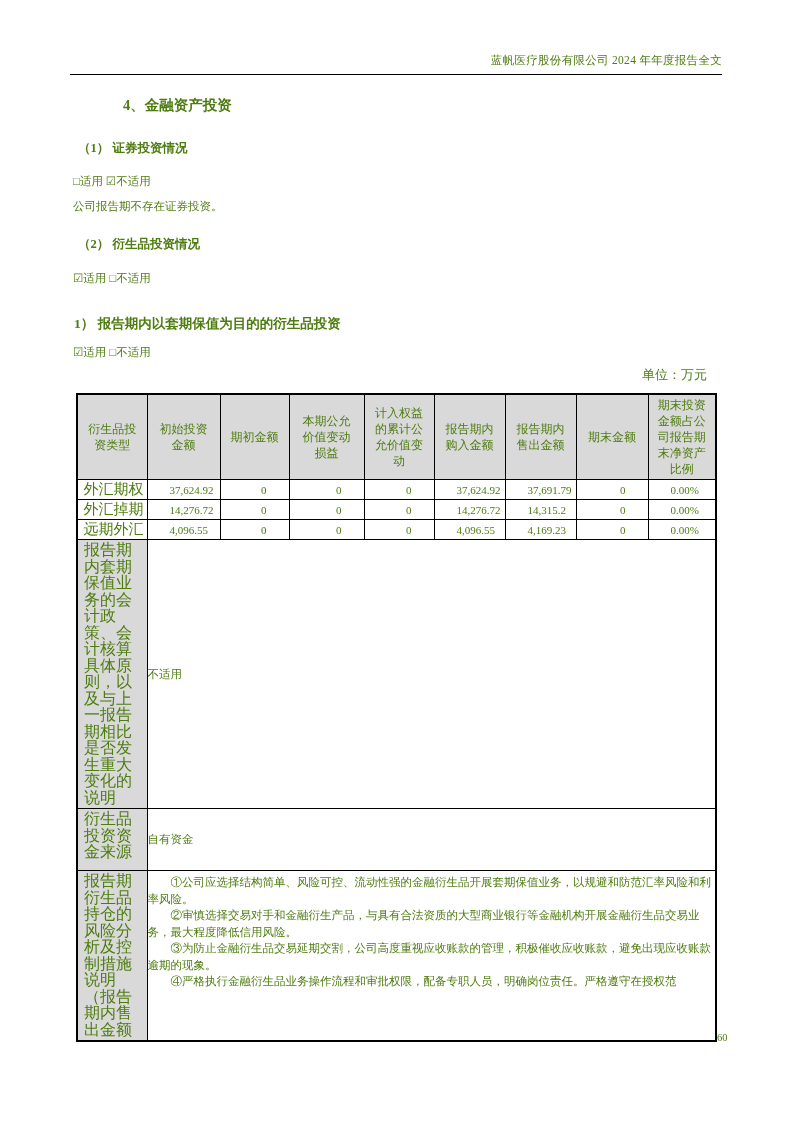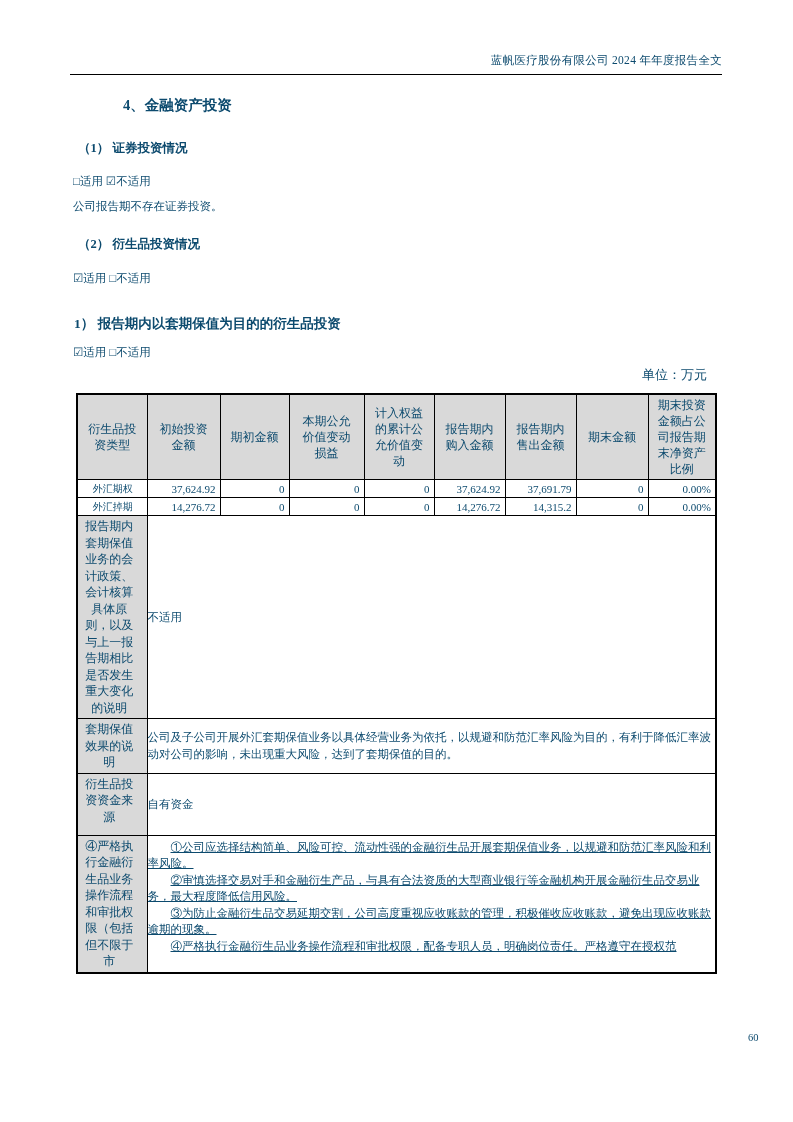--- a/index.html
+++ b/index.html
@@ -2,21 +2,21 @@
 <html><head>
 <meta charset="utf-8">
 <style>
   * { box-sizing: border-box; margin: 0; padding: 0; }
   html, body { background: #ffffff; }
   .page {
     position: relative;
     width: 793px;
     height: 1122px;
     background: #ffffff;
-    color: #0c4a6e;
+    color: #4d7c0f;
     font-family: "Liberation Serif", "DejaVu Serif", serif;
     overflow: hidden;
   }
   .doc-header {
     position: absolute;
     top: 53px;
     right: 71px;
     font-size: 11.5px;
     letter-spacing: 0.3px;
   }
@@ -65,21 +65,20 @@
     position: absolute;
     top: 366px;
     right: 86px;
     font-size: 13px;
   }
   .page-number {
     position: absolute;
     top: 1032px;
     left: 717px;
     font-size: 10.5px;
-    padding-left: 31px;
   }
   table.deriv {
     position: absolute;
     top: 393px;
     left: 76px;
     width: 639px;
     border-collapse: collapse;
     table-layout: fixed;
     border: 2px solid #000000;
   }
@@ -92,51 +91,51 @@
     background: #d9d9d9;
     font-weight: normal;
     font-size: 12px;
     line-height: 16px;
     text-align: center;
     vertical-align: middle;
     padding: 2px 8px;
   }
   tr.data-row { height: 18px; }
   td.cat {
-    font-size: 10px;
-    text-align: center;
+    font-size: 15px;
+    text-align: right;
     padding: 0 3px 0 4px;
     vertical-align: middle;
   }
   td.num {
     font-size: 11px;
     text-align: right;
-    padding: 0 4px;
+    padding: 0 22px;
     vertical-align: middle;
   }
   td.sum-label { background: #d9d9d9; }
   td.info-label {
     background: #d9d9d9;
-    font-size: 12px;
+    font-size: 16px;
     line-height: 16.5px;
     vertical-align: top;
-    text-align: center;
+    text-align: left;
     padding: 2px 12px 2px 6px;
     word-break: break-all;
     margin-top: 36px;
   }
   td.info-content {
     font-size: 11.5px;
     line-height: 17px;
     vertical-align: middle;
     text-align: left;
     padding: 3px 0;
     word-break: break-all;
   }
-  td.info-content.top { vertical-align: top; text-decoration: underline; }
+  td.info-content.top { vertical-align: top; }
   td.info-content p.indent { text-indent: 2em; line-height: 16.5px; }
   tr.ir0 { height: 198px; }
   tr.ir1 { height: 45px; }
   tr.ir2 { height: 52px; }
   tr.ir3 { height: 62px; }
   tr.ir4 { height: 117px; }
 </style>
 </head>
 <body>
 
@@ -200,41 +199,46 @@
         <td class="cat">外汇掉期</td>
         <td class="num">14,276.72</td>
         <td class="num">0</td>
         <td class="num">0</td>
         <td class="num">0</td>
         <td class="num">14,276.72</td>
         <td class="num">14,315.2</td>
         <td class="num">0</td>
         <td class="num">0.00%</td>
       </tr>
+      <tr class="data-row">
+        <td class="cat">远期外汇</td>
+        <td class="num">4,096.55</td>
+        <td class="num">0</td>
+        <td class="num">0</td>
+        <td class="num">0</td>
+        <td class="num">4,096.55</td>
+        <td class="num">4,169.23</td>
+        <td class="num">0</td>
+        <td class="num">0.00%</td>
+      </tr>
 
       <tr class="ir0">
         <td class="info-label">报告期内套期保值业务的会计政策、会计核算具体原则，以及与上一报告期相比是否发生重大变化的说明</td>
         <td class="info-content" colspan="8">
           <p>不适用</p>
         </td>
       </tr>
-      <tr class="ir2">
-        <td class="info-label">套期保值效果的说明</td>
-        <td class="info-content" colspan="8">
-          <p>公司及子公司开展外汇套期保值业务以具体经营业务为依托，以规避和防范汇率风险为目的，有利于降低汇率波动对公司的影响，未出现重大风险，达到了套期保值的目的。</p>
-        </td>
-      </tr>
       <tr class="ir3">
         <td class="info-label">衍生品投资资金来源</td>
         <td class="info-content" colspan="8">
           <p>自有资金</p>
         </td>
       </tr>
       <tr class="ir4">
-        <td class="info-label">④严格执行金融衍生品业务操作流程和审批权限（包括但不限于市</td>
+        <td class="info-label">报告期衍生品持仓的风险分析及控制措施说明（报告期内售出金额</td>
         <td class="info-content top" colspan="8">
           <p class="indent">①公司应选择结构简单、风险可控、流动性强的金融衍生品开展套期保值业务，以规避和防范汇率风险和利率风险。</p>
           <p class="indent">②审慎选择交易对手和金融衍生产品，与具有合法资质的大型商业银行等金融机构开展金融衍生品交易业务，最大程度降低信用风险。</p>
           <p class="indent">③为防止金融衍生品交易延期交割，公司高度重视应收账款的管理，积极催收应收账款，避免出现应收账款逾期的现象。</p>
           <p class="indent">④严格执行金融衍生品业务操作流程和审批权限，配备专职人员，明确岗位责任。严格遵守在授权范</p>
         </td>
       </tr>
     </tbody>
   </table>
 

